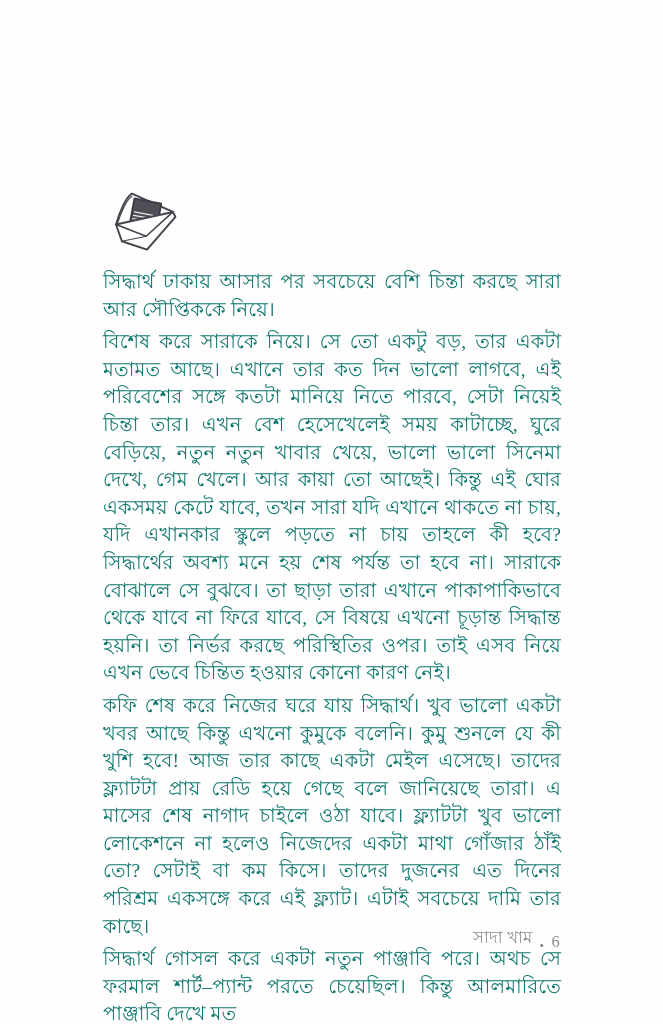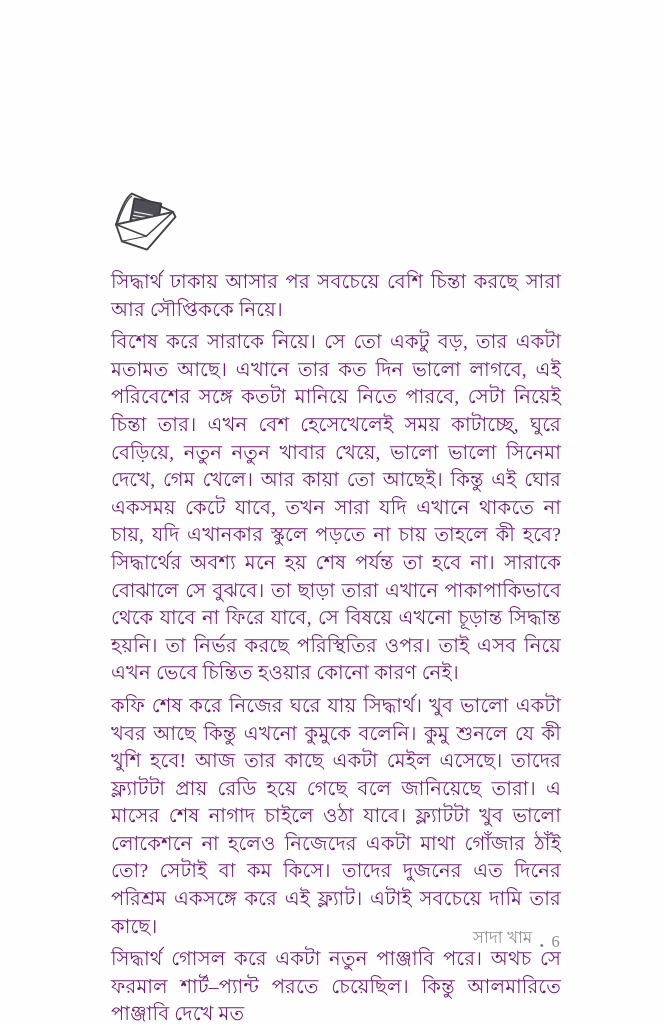--- a/index.html
+++ b/index.html
@@ -21,24 +21,24 @@
     top: 186px;
     width: 458px;
   }
   .chapter-icon {
     display: block;
     margin: 0 0 10px 2px;
     width: 84px;
     height: 72px;
   }
   .body-text p {
-    margin: 0 0 5px 8px;
+    margin: 0 0 5px 0;
     font-size: 19.5px;
     line-height: 27.6px;
-    color: #701a75;
+    color: #0f766e;
     text-align: justify;
     text-justify: inter-word;
     letter-spacing: 0.2px;
   }
   .body-text p:last-child {
     margin-bottom: 0;
   }
   .footer {
     position: absolute;
     top: 925px;

